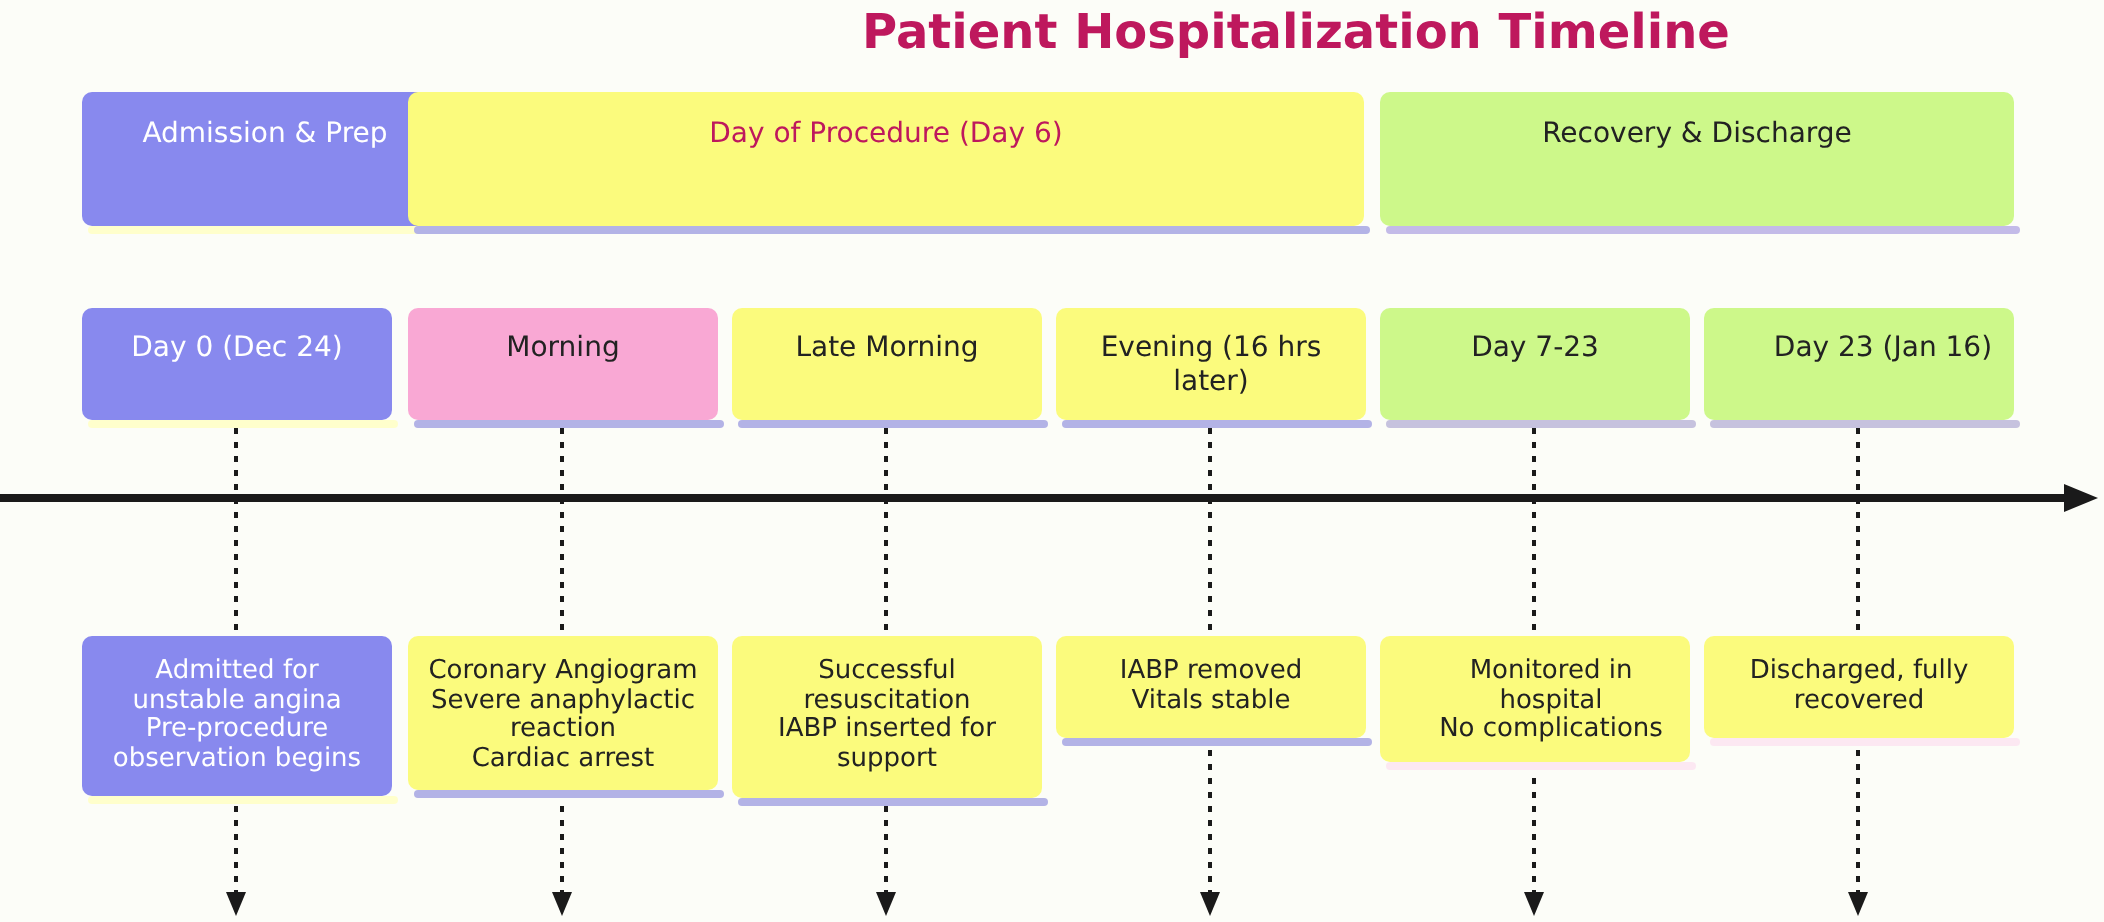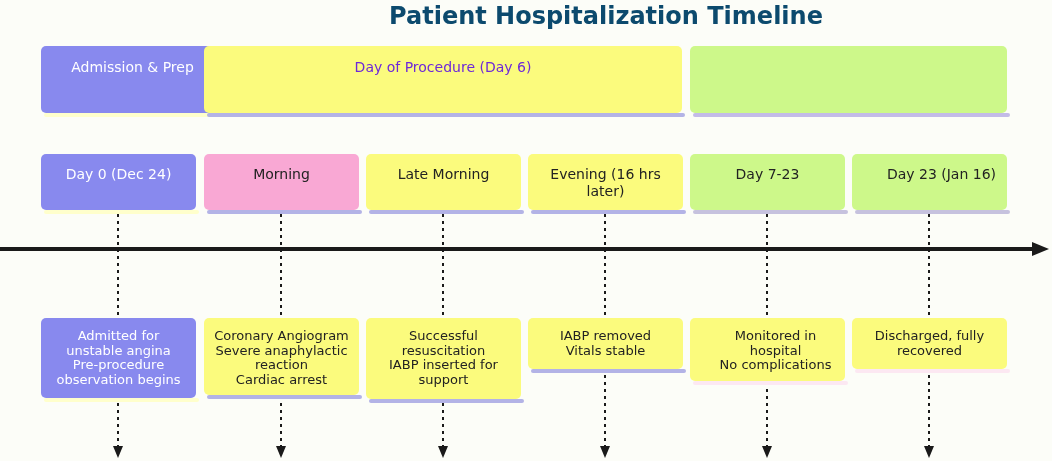--- a/index.html
+++ b/index.html
@@ -71,32 +71,33 @@
     clip-path:polygon(0 0,100% 0,50% 100%);
   }
   #cn1{left:117px;} #cn2{left:280px;} #cn3{left:442px;}
   #cn4{left:604px;} #cn5{left:766px;} #cn6{left:928px;}
 </style>
 </head>
 <body>
 
 <div id="canvas" style="background: rgb(252, 253, 248);">
 
-  <div class="title" style="color: #0c4a6e;">Patient Hospitalization Timeline</div>
+  <div class="title" style="color: #be185d; margin-left: 42px;">Patient Hospitalization Timeline</div>
 
   <div class="box" id="sec1" style="background: rgb(136, 137, 238); color: rgb(255, 255, 255);">
     <div class="shadow" style="background: rgb(255, 255, 204);"></div>
     <div class="label">Admission &amp; Prep</div>
   </div>
-  <div class="box" id="sec2" style="background: rgb(251, 251, 125); color: #6d28d9;">
+  <div class="box" id="sec2" style="background: rgb(251, 251, 125); color: #be185d;">
     <div class="shadow" style="background: rgb(179, 179, 230);"></div>
     <div class="label">Day of Procedure (Day 6)</div>
   </div>
   <div class="box" id="sec3" style="background: rgb(205, 248, 138); color: rgb(34, 34, 34);">
     <div class="shadow" style="background: rgb(195, 187, 232);"></div>
+    <div class="label">Recovery &amp; Discharge</div>
   </div>
 
   <div class="box period" id="per1" style="background: rgb(136, 137, 238); color: rgb(255, 255, 255);">
     <div class="shadow" style="background: rgb(255, 255, 204);"></div>
     <div class="label">Day 0 (Dec 24)</div>
   </div>
   <div class="box period" id="per2" style="background: #f9a8d4; color: rgb(34, 34, 34);">
     <div class="shadow" style="background: rgb(179, 179, 230);"></div>
     <div class="label">Morning</div>
   </div>

